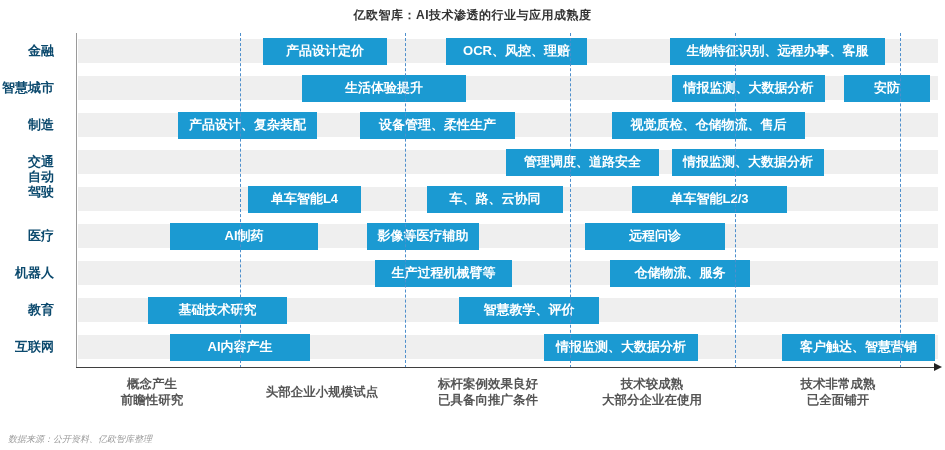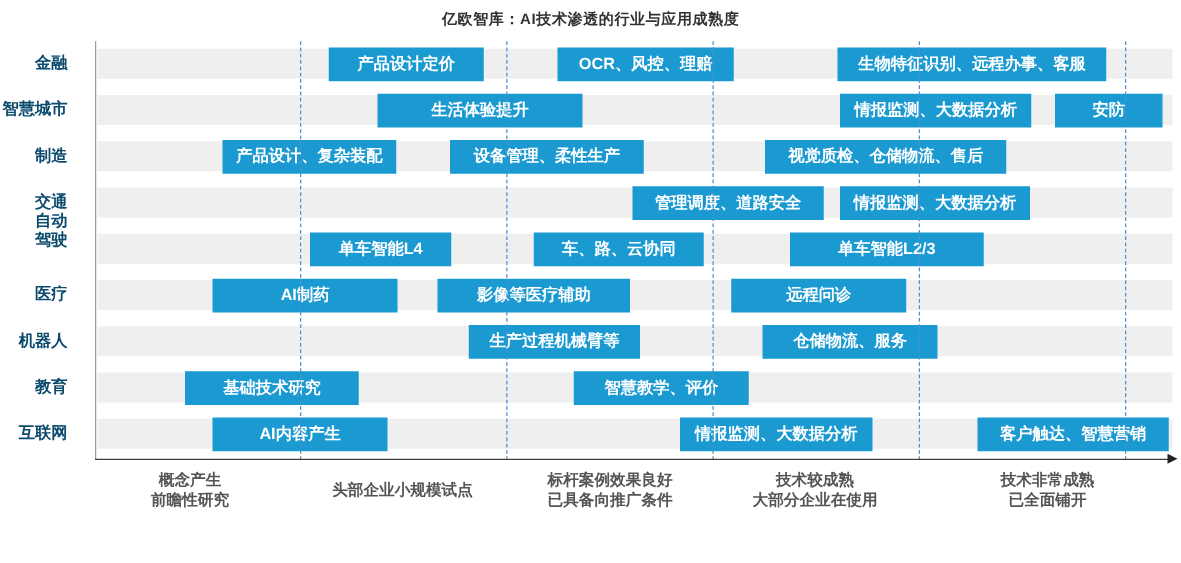--- a/index.html
+++ b/index.html
@@ -66,21 +66,21 @@
       <div class="bar" style="left: 672px; width: 152px; top: 148.5px; background: rgb(27, 154, 210); color: rgb(255, 255, 255);">情报监测、大数据分析</div>
       <div class="row-band" style="top: 187px; background: rgb(239, 239, 239);"></div>
       <div class="row-label" style="top: 185px; font-family: Liberation Serif, serif;">自动
 驾驶</div>
       <div class="bar" style="left: 248px; width: 113px; top: 185.5px; background: rgb(27, 154, 210); color: rgb(255, 255, 255);">单车智能L4</div>
       <div class="bar" style="left: 427px; width: 136px; top: 185.5px; background: rgb(27, 154, 210); color: rgb(255, 255, 255);">车、路、云协同</div>
       <div class="bar" style="left: 632px; width: 155px; top: 185.5px; background: rgb(27, 154, 210); color: rgb(255, 255, 255);">单车智能L2/3</div>
       <div class="row-band" style="top: 224px; background: rgb(239, 239, 239);"></div>
       <div class="row-label" style="top: 236px;">医疗</div>
       <div class="bar" style="left: 170px; width: 148px; top: 222.5px; background: rgb(27, 154, 210); color: rgb(255, 255, 255);">AI制药</div>
-      <div class="bar" style="left: 350px; width: 154px; top: 222.5px; background: rgb(27, 154, 210); color: rgb(255, 255, 255);">影像等医疗辅助</div>
+      <div class="bar" style="left: 367px; width: 112px; top: 222.5px; background: rgb(27, 154, 210); color: rgb(255, 255, 255);">影像等医疗辅助</div>
       <div class="bar" style="left: 585px; width: 140px; top: 222.5px; background: rgb(27, 154, 210); color: rgb(255, 255, 255);">远程问诊</div>
       <div class="row-band" style="top: 261px; background: rgb(239, 239, 239);"></div>
       <div class="row-label" style="top: 273px;">机器人</div>
       <div class="bar" style="left: 375px; width: 137px; top: 259.5px; background: rgb(27, 154, 210); color: rgb(255, 255, 255);">生产过程机械臂等</div>
       <div class="bar" style="left: 610px; width: 140px; top: 259.5px; background: rgb(27, 154, 210); color: rgb(255, 255, 255);">仓储物流、服务</div>
       <div class="row-band" style="top: 298px; background: rgb(239, 239, 239);"></div>
       <div class="row-label" style="top: 310px;">教育</div>
       <div class="bar" style="left: 148px; width: 139px; top: 296.5px; background: rgb(27, 154, 210); color: rgb(255, 255, 255);">基础技术研究</div>
       <div class="bar" style="left: 459px; width: 140px; top: 296.5px; background: rgb(27, 154, 210); color: rgb(255, 255, 255);">智慧教学、评价</div>
       <div class="row-band" style="top: 335px; background: rgb(239, 239, 239);"></div>
@@ -102,13 +102,14 @@
   <div class="stage-label" style="left: 152px;">概念产生
 前瞻性研究</div>
       <div class="stage-label" style="left: 322px;">头部企业小规模试点</div>
       <div class="stage-label" style="left: 488px;">标杆案例效果良好
 已具备向推广条件</div>
       <div class="stage-label" style="left: 652px;">技术较成熟
 大部分企业在使用</div>
       <div class="stage-label" style="left: 838px;">技术非常成熟
 已全面铺开</div>
     </div>
+  <div id="footer-note">数据来源：公开资料、亿欧智库整理</div>
 </div>
 
 </body></html>

